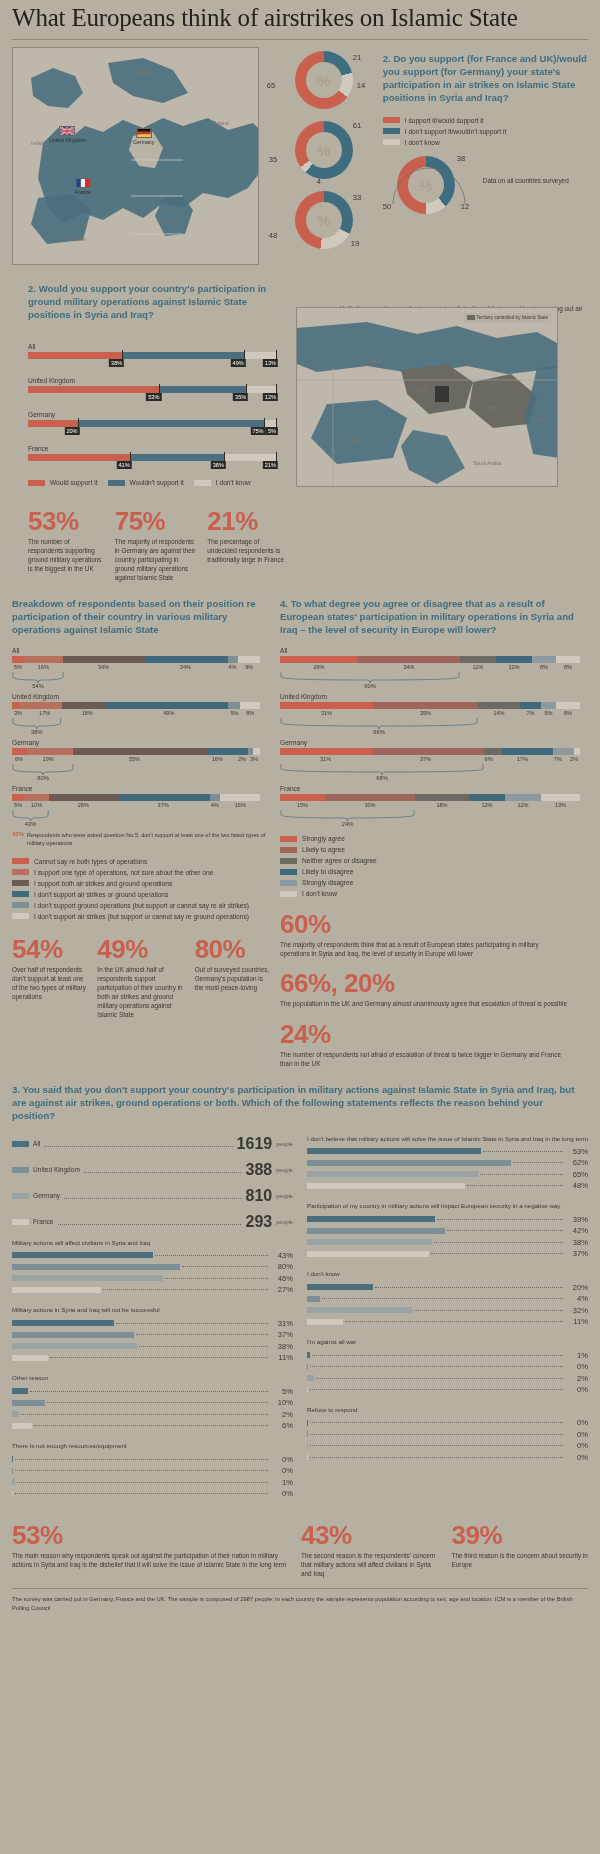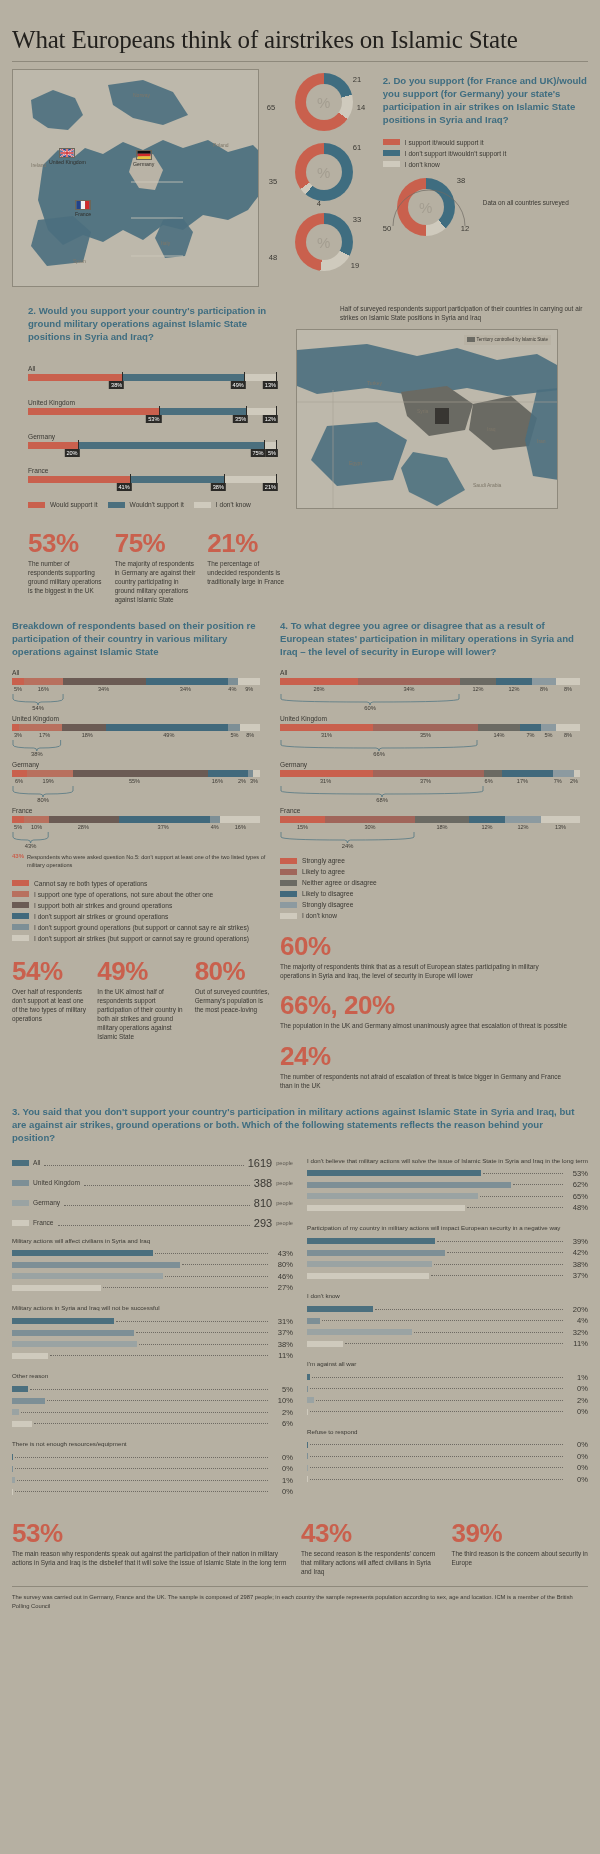--- a/index.html
+++ b/index.html
@@ -5,21 +5,21 @@
   * { box-sizing: border-box; margin:0; padding:0; }
   body {
     width:600px; height:1854px; background:#b6b0a2;
     font-family:"Liberation Sans", sans-serif; color:#3d3a35;
     position:relative; overflow:hidden;
   }
   .page { position:relative; width:600px; height:1854px; padding:0 12px; }
 
   
   .title { font-family:"Liberation Serif", serif; font-size:25px; font-weight:400;
-           color:#23211e; letter-spacing:-0.2px; padding-top:26px; }
+           color:#23211e; letter-spacing:-0.2px; padding-top:4px; }
   .subtitle { font-size:8.3px; line-height:1.35; color:#3a3833; margin-top:5px; }
   .hr { border:0; border-top:1px solid #8e897c; margin:7px 0 7px 0; }
 
   
   .qtitle { color:#3f6d80; font-size:9.6px; font-weight:bold; line-height:1.35; }
   .seclabel { font-size:6.6px; color:#3a3833; margin-bottom:2px; }
   .big { font-family:"Liberation Sans", sans-serif; font-weight:bold;
          font-size:26px; color:#c9604d; line-height:1; letter-spacing:-0.5px; }
   .bigdesc { font-size:6.4px; line-height:1.42; margin-top:3px; color:#3a3833; }
   .note { font-size:6.4px; line-height:1.45; color:#3a3833; }
@@ -65,21 +65,21 @@
   
   .bd { width:258px; }
 
   
   .s4 { width:312px; }
 
   
   .q3col { width:282px; }
   .peoplerow { display:flex; align-items:center; gap:4px; margin-bottom:8px; font-size:6.6px; }
   .dots { flex:1; border-bottom:1px dotted #6e6а63; border-bottom:1px dotted #6e6a63; height:6px; }
-  .peoplenum { font-size:11px; color:#3a3833; font-weight:normal;text-align:center; }
+  .peoplenum { font-size:16px; color:#3a3833; font-weight:bold;text-align:center; }
   .peopleunit { font-size:5.6px; color:#5c5850; }
   .hbarhead { font-size:6.2px; line-height:1.35; margin-bottom:4px; color:#3a3833; }
   .hbarrow { display:flex; align-items:center; gap:3px; margin-bottom:2.5px; }
   .hbartrack { flex:1; display:flex; align-items:center; }
   .hbar { height:6px; }
   .hbardots { flex:1; border-bottom:1px dotted #6e6a63; margin-left:2px; }
   .hbarval { width:22px; text-align:right; font-size:7.6px; color:#3a3833; }
   .footer { border-top:1px solid #8e897c; margin-top:10px; padding-top:6px;
             font-size:5.8px; line-height:1.45; color:#3a3833; }
 </style>

